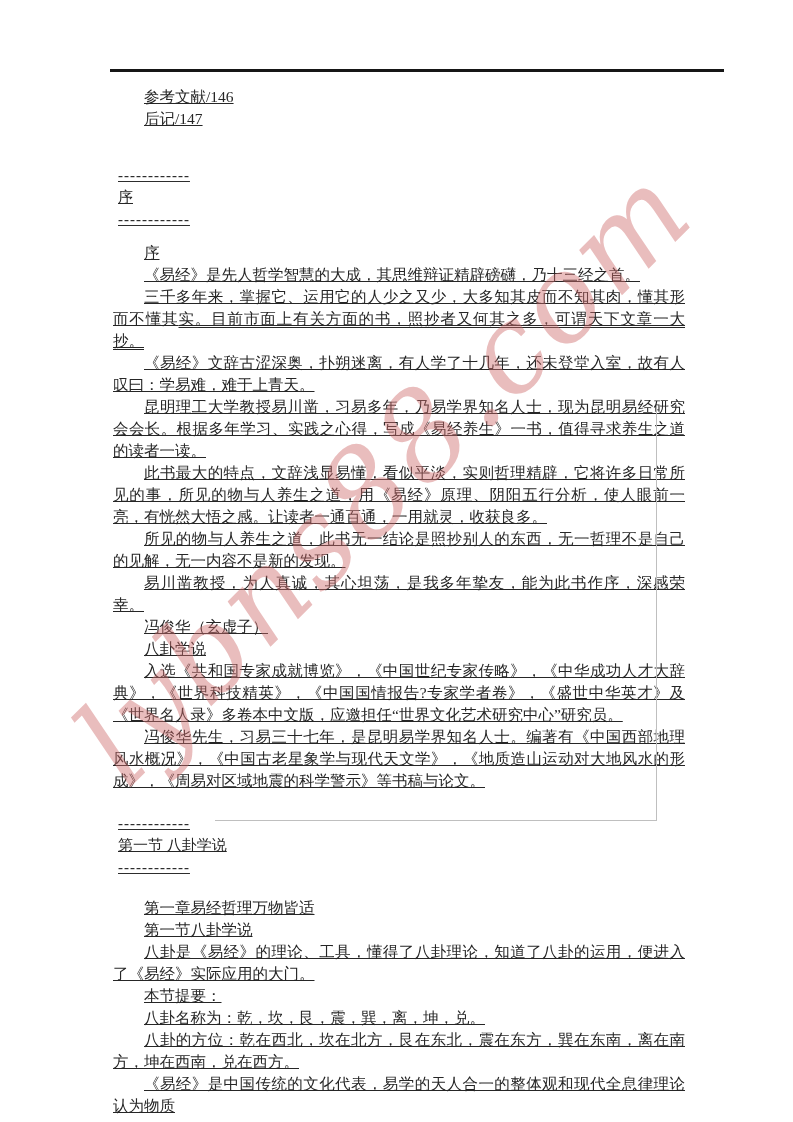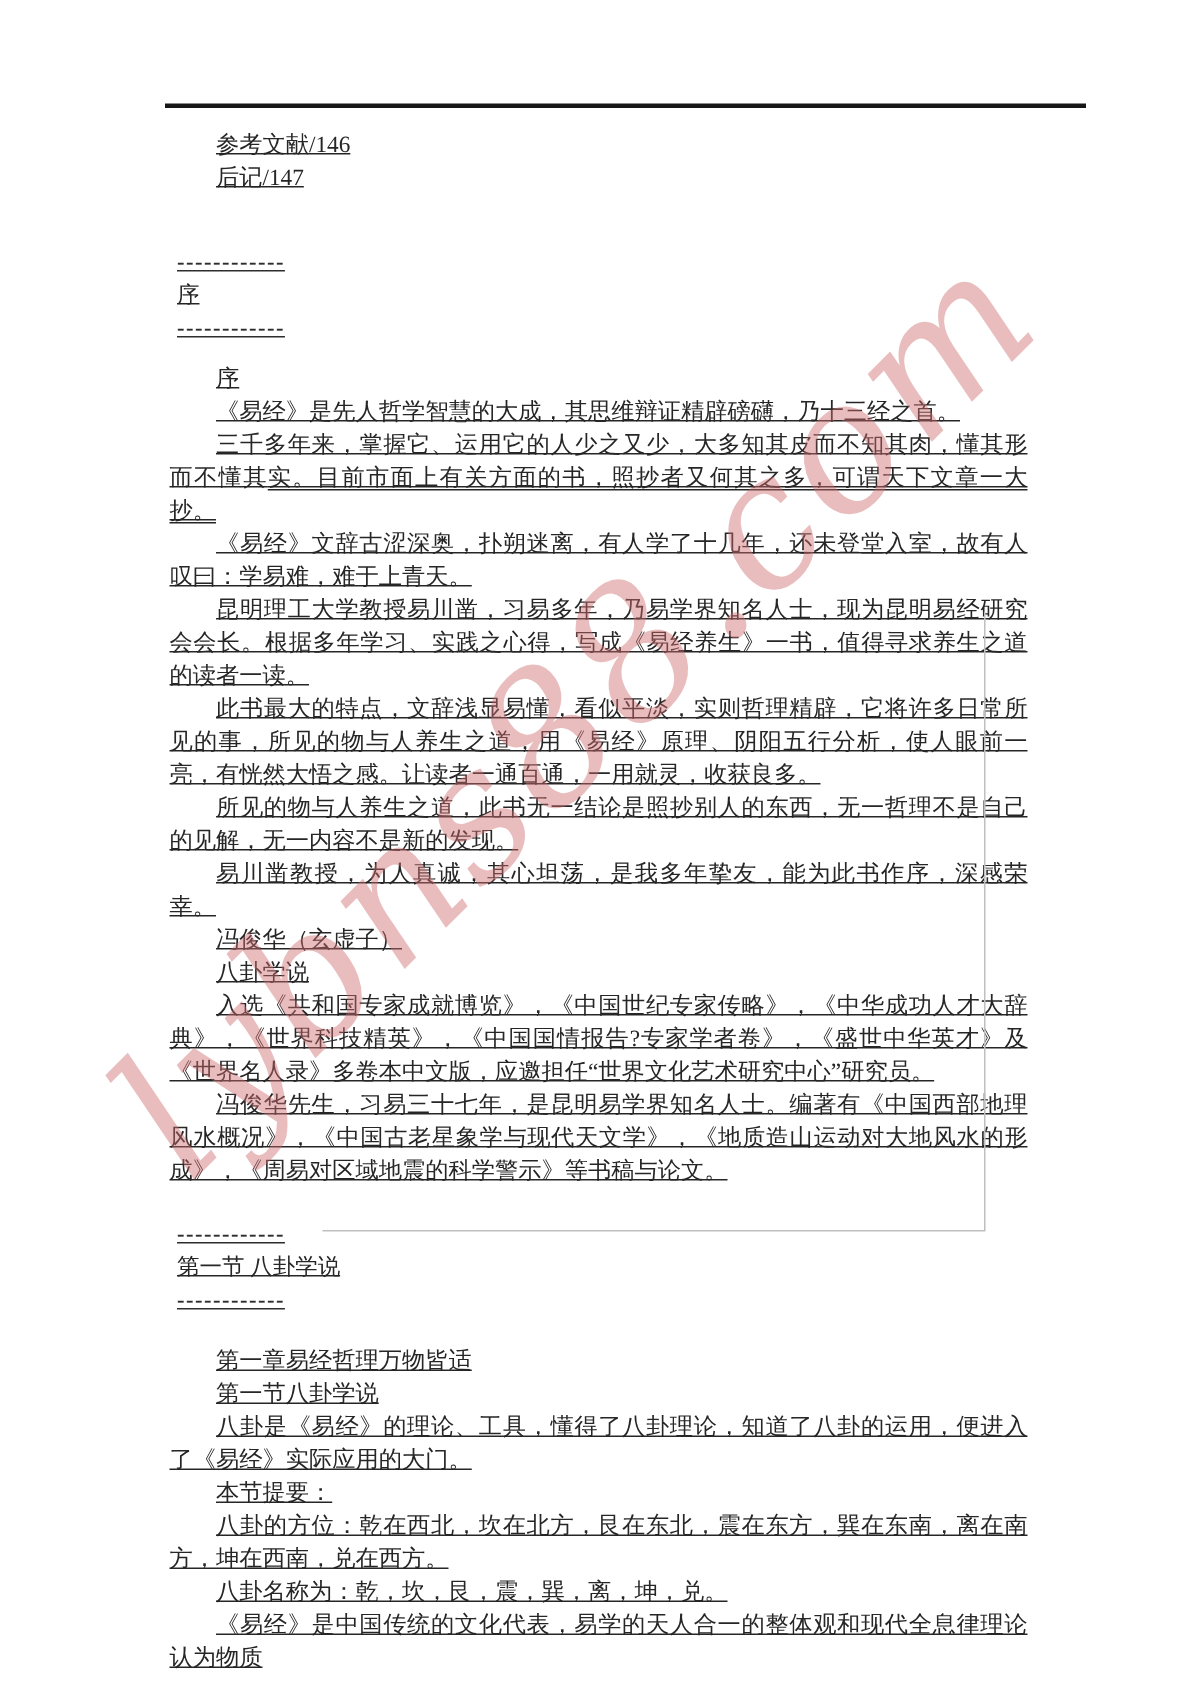--- a/index.html
+++ b/index.html
@@ -121,22 +121,22 @@
     <p class="divider-line">------------</p>
     <p class="nav-title">第一节 八卦学说</p>
     <p class="divider-line">------------</p>
   </div>
 
   <div class="chapter-block">
       <p class="para"><span>第一章易经哲理万物皆适</span></p>
       <p class="para"><span>第一节八卦学说</span></p>
       <p class="para"><span>八卦是《易经》的理论、工具，懂得了八卦理论，知道了八卦的运用，便进入了《易经》实际应用的大门。</span></p>
       <p class="para"><span>本节提要：</span></p>
+      <p class="para"><span>八卦名称为：乾，坎，艮，震，巽，离，坤，兑。</span></p>
       <p class="para"><span>八卦的方位：乾在西北，坎在北方，艮在东北，震在东方，巽在东南，离在南方，坤在西南，兑在西方。</span></p>
-      <p class="para"><span>八卦名称为：乾，坎，艮，震，巽，离，坤，兑。</span></p>
       <p class="para"><span>《易经》是中国传统的文化代表，易学的天人合一的整体观和现代全息律理论认为物质</span></p>
     </div>
 
 </div>
 
 <div class="frame-right"></div>
 <div class="frame-bottom"></div>
 
 <div class="watermark">lybns88.com</div>
 

